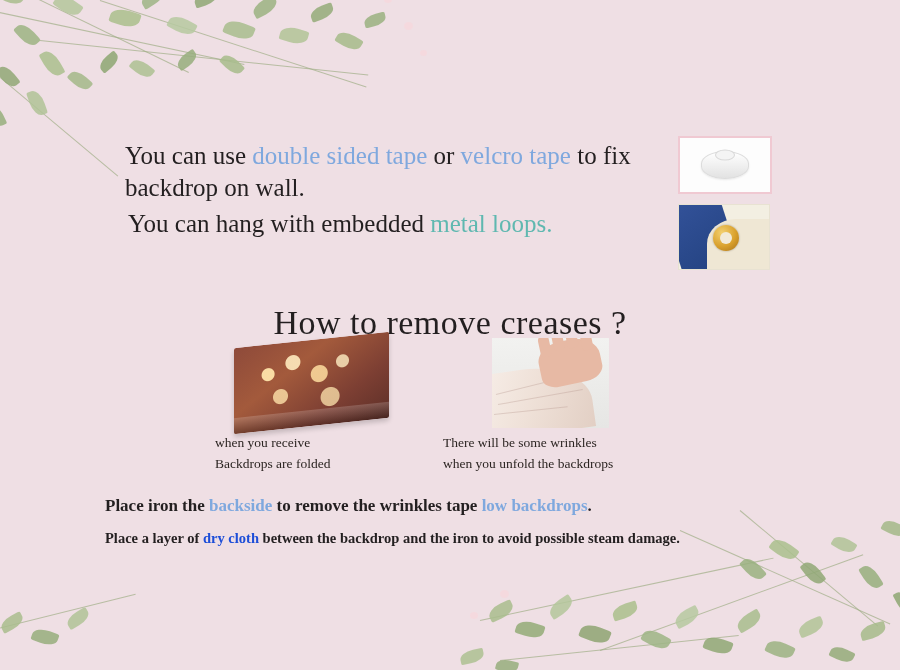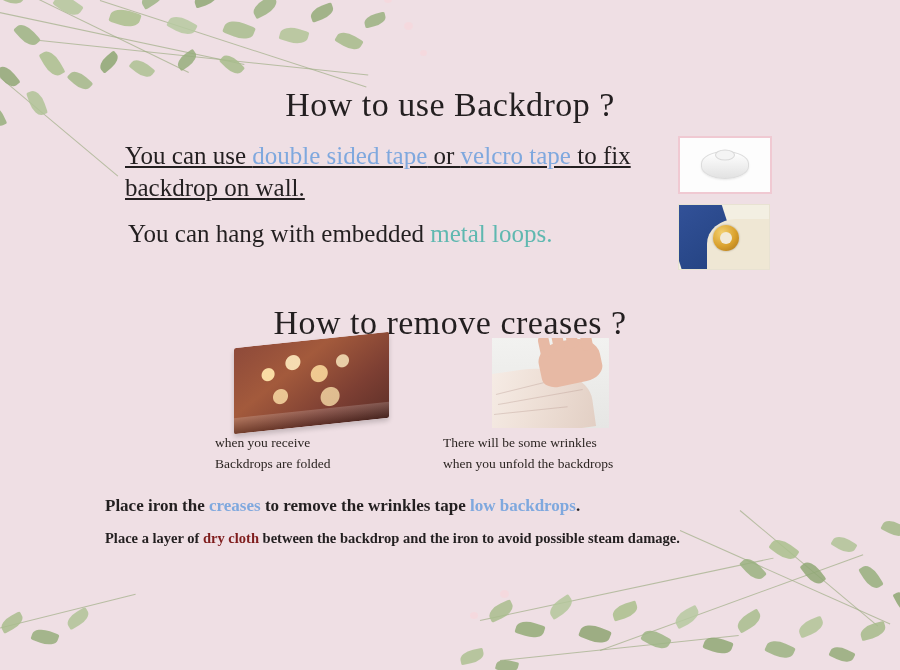--- a/index.html
+++ b/index.html
@@ -54,33 +54,32 @@
     color: #231f20;
     letter-spacing: .5px;
   }
   .line {
     position: absolute;
     font-family: "Liberation Serif", serif;
     color: #231f20;
   }
   .blue { color: #7fa8de; }
   .teal { color: #5fb8b0; }
-  .olive { color: #7f1d1d; }
+  .olive { color: #1d4ed8; }
 
   .l1 {
     left: 125px;
     top: 140px;
     width: 545px;
     font-size: 25px;
     line-height: 32px;
-    text-decoration: underline;
   }
   .l2 {
     left: 128px;
-    top: 218px;
+    top: 208px;
     width: 545px;
     font-size: 25px;
     line-height: 32px;
   }
 
   
   .thumb {
     position: absolute;
     background: #fff;
     overflow: hidden;
@@ -338,21 +337,20 @@
     <div class="blossom" style="left:60px;top:90px;width:9px;height:8px;"></div>
     <div class="blossom" style="left:30px;top:112px;width:8px;height:7px;"></div>
   </div>
   <div class="foliage" style="left:-10px;top:590px;width:180px;height:90px;">
     <div class="branch" style="left:0px;top:40px;width:150px;transform:rotate(-14deg);"></div>
     <div class="leaf" style="left:10px;top:26px;width:24px;height:13px;background:#a9bd8d;transform:rotate(-28deg);"></div>
     <div class="leaf" style="left:42px;top:40px;width:26px;height:14px;background:#96ae7c;transform:rotate(20deg);"></div>
     <div class="leaf" style="left:76px;top:22px;width:24px;height:13px;background:#b0c396;transform:rotate(-30deg);"></div>
   </div>
 
-  <div class="title" style="top:86px;">How to use Backdrop ?</div>
 
   <div class="line l1">
     <span>You can use </span><span class="blue">double sided tape</span><span> or </span><span class="blue">velcro tape</span><span> to fix backdrop on wall.</span>
   </div>
 
   <div class="line l2">
     <span>You can hang with embedded </span><span class="teal">metal loops.</span>
   </div>
 
   <div class="thumb" id="tape-thumb">
@@ -389,20 +387,20 @@
   <div class="caption" id="cap-folded">
     <div>when you receive</div>
     <div>Backdrops are folded</div>
   </div>
   <div class="caption" id="cap-wrinkle">
     <div>There will be some wrinkles</div>
     <div>when you unfold the backdrops</div>
   </div>
 
   <div class="footer" id="foot1">
-    <span>Place iron the </span><span class="blue">creases</span><span> to remove the wrinkles tape </span><span class="blue">low backdrops</span><span>.</span>
+    <span>Place iron the </span><span class="blue">backside</span><span> to remove the wrinkles tape </span><span class="blue">low backdrops</span><span>.</span>
   </div>
 
   <div class="footer" id="foot2">
     <span>Place a layer of </span><span class="olive">dry cloth</span><span> between the backdrop and the iron to avoid possible steam damage.</span>
   </div>
 
 </div>
 
 </body></html>

